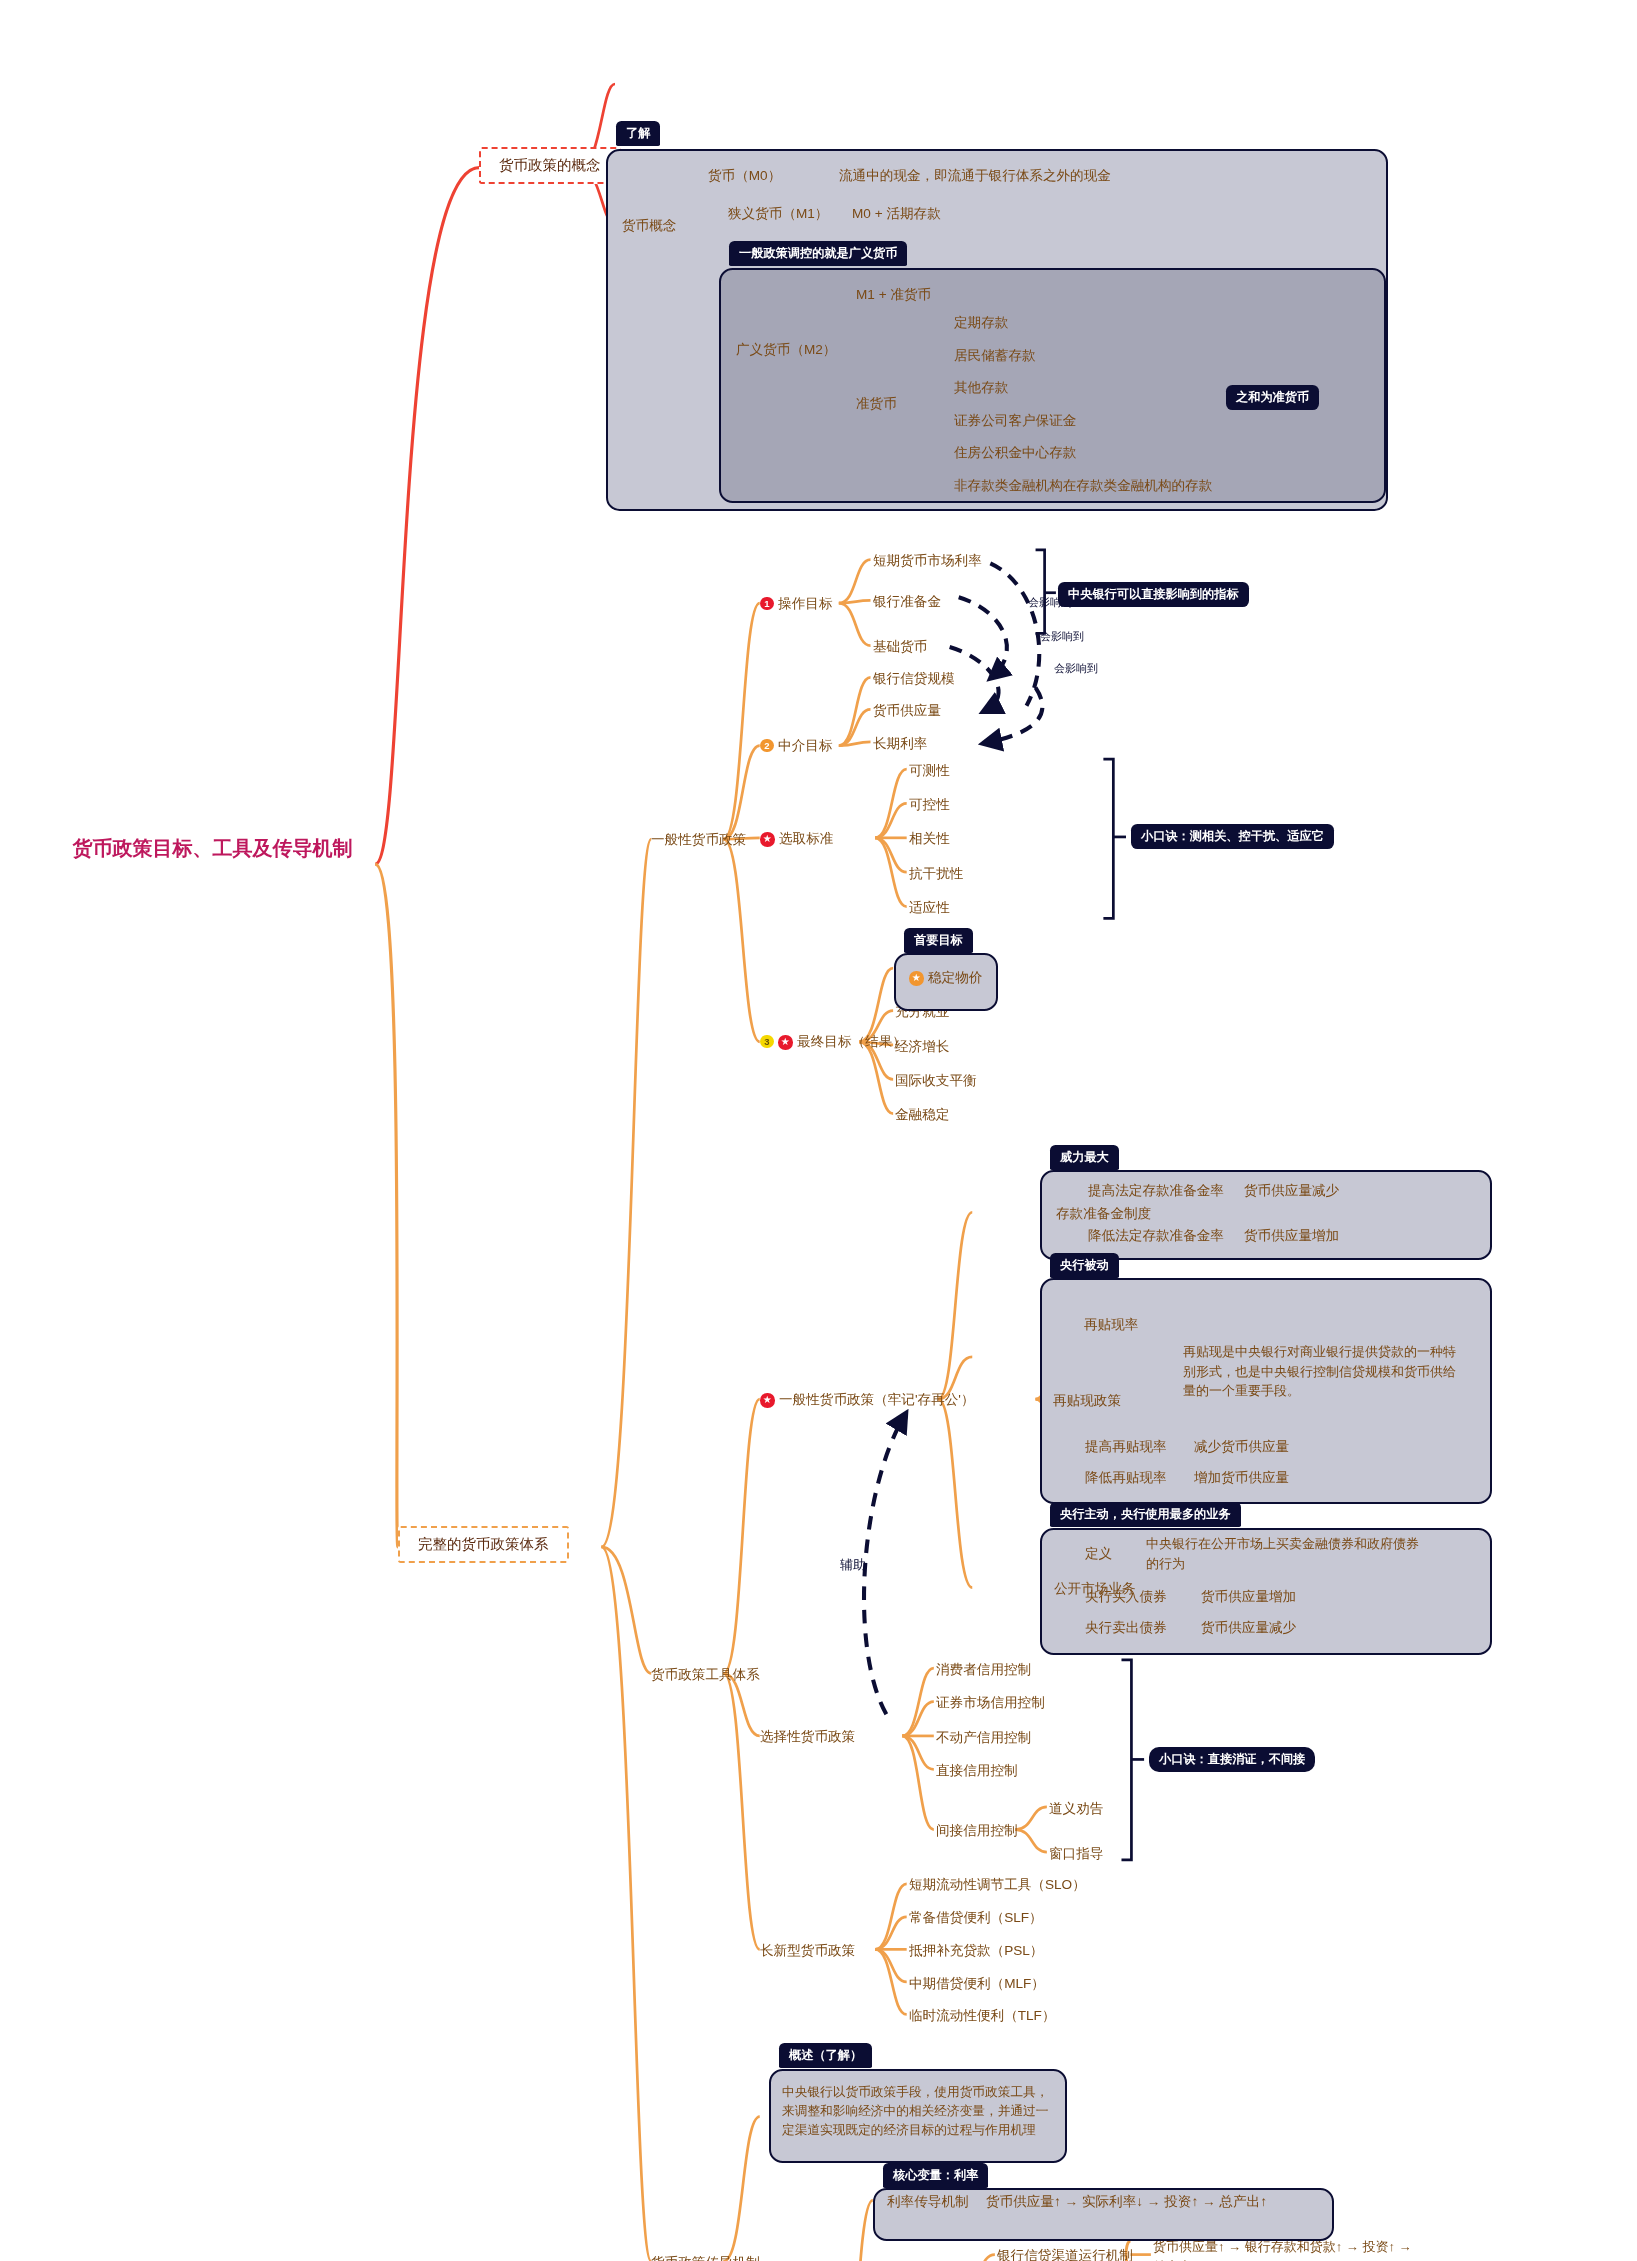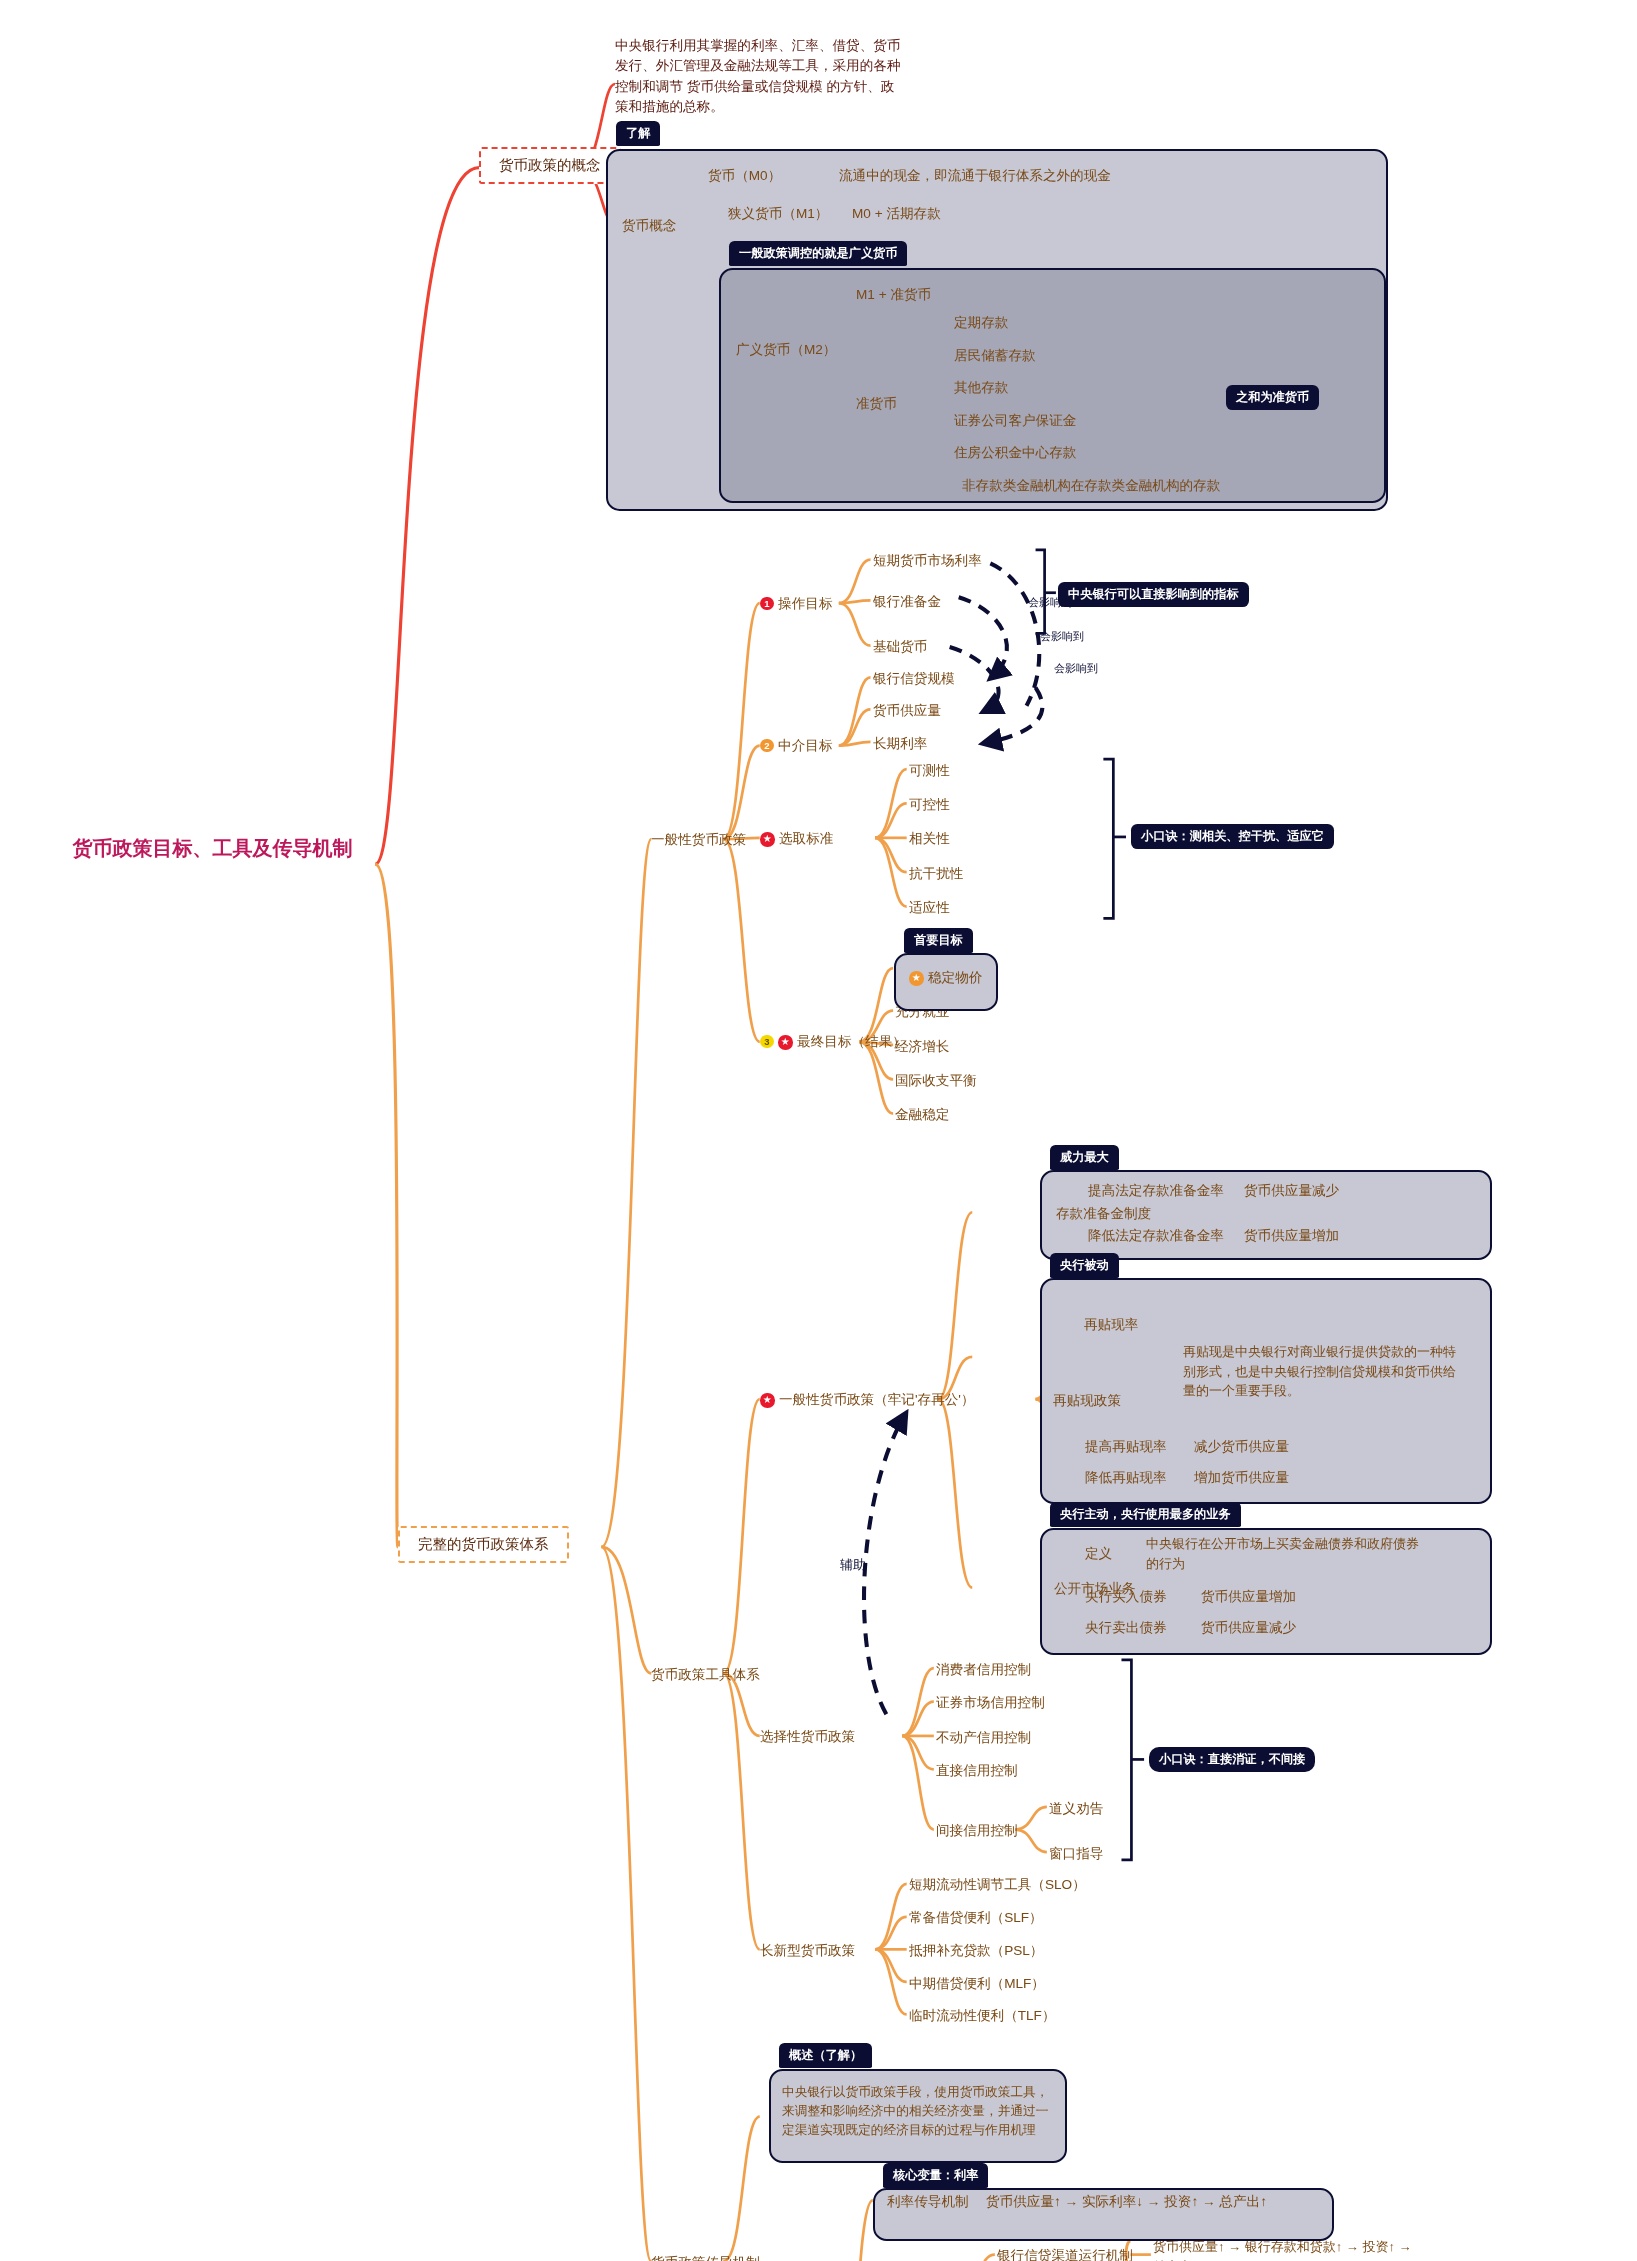--- a/index.html
+++ b/index.html
@@ -243,24 +243,20 @@
     <span>货币政策目标、工具及传导机制</span>
   </div>
 
   <div class="pill-dashed" style="left:479px; top:147px;">
     <span>货币政策的概念</span>
   </div>
   <div class="pill-dashed orange" style="left:398px; top:1526px;">
     <span>完整的货币政策体系</span>
   </div>
 
-  <div class="desc" style="left:615px; top:36px; width:289px;">中央银行利用其掌握的利率、汇率、借贷、货币
-发行、外汇管理及金融法规等工具，采用的各种
-控制和调节 货币供给量或信贷规模 的方针、政
-策和措施的总称。</div>
 
   <div class="tag" style="left:616px; top:121px;">
     <span>了解</span>
   </div>
   <div class="card" style="left:606px; top:149px; width:782px; height:362px;"></div>
 
   <div class="node" style="left:622px; top:216px; z-index:3;">
     <span>货币概念</span>
   </div>
 
@@ -291,21 +287,21 @@
   </div>
   <div class="node" style="left:856px; top:394px; z-index:4;">
     <span>准货币</span>
   </div>
 
   <div class="node" style="left:954px; top:313px; z-index:4;"><span>定期存款</span></div>
   <div class="node" style="left:954px; top:346px; z-index:4;"><span>居民储蓄存款</span></div>
   <div class="node" style="left:954px; top:378px; z-index:4;"><span>其他存款</span></div>
   <div class="node" style="left:954px; top:411px; z-index:4;"><span>证券公司客户保证金</span></div>
   <div class="node" style="left:954px; top:443px; z-index:4;"><span>住房公积金中心存款</span></div>
-  <div class="node" style="left:954px; top:476px; z-index:4;margin-left:8px;"><span>非存款类金融机构在存款类金融机构的存款</span></div>
+  <div class="node" style="left:954px; top:476px; z-index:4;"><span>非存款类金融机构在存款类金融机构的存款</span></div>
 
   <div class="tag standalone" style="left:1226px; top:385px; z-index:5;">
     <span>之和为准货币</span>
   </div>
 
   <div class="node" style="left:651px; top:830px;">
     <span>一般性货币政策</span>
   </div>
 
   <div class="node" style="left:760px; top:594px;">

